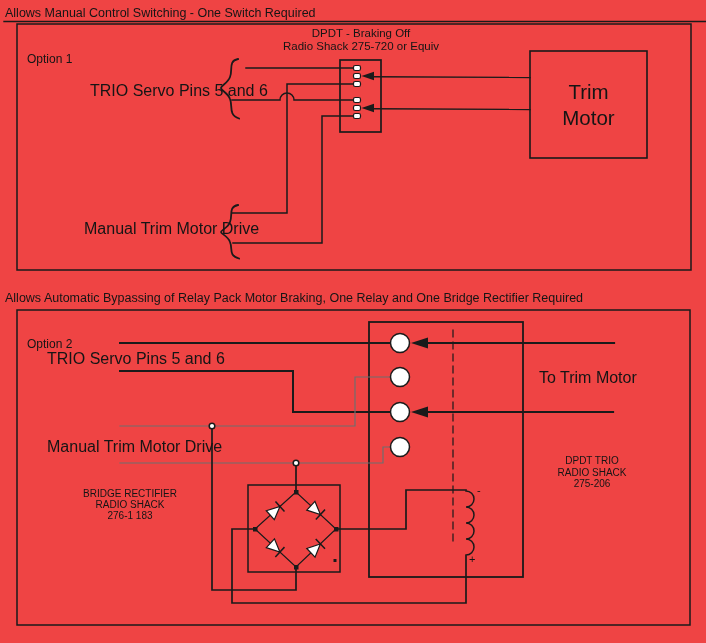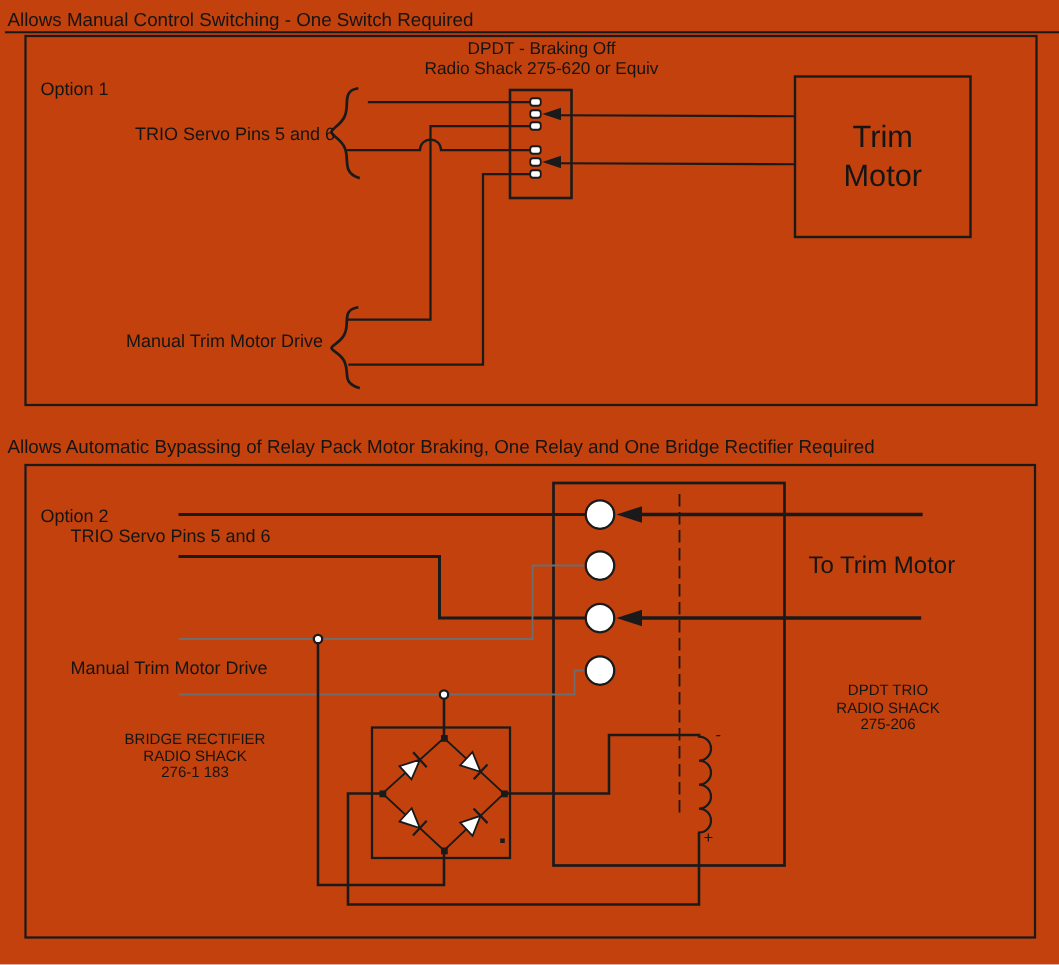--- a/index.html
+++ b/index.html
@@ -1,22 +1,22 @@
 <!DOCTYPE html>
 <html><head>
 <meta charset="utf-8">
 <style>
   html,body{margin:0;padding:0;background:#ffffff;}
-  #canvas{position:relative;width:706px;height:643px;background:#c2410c;overflow:hidden;
+  #canvas{position:relative;width:706px;height:643px;background:#ef4444;overflow:hidden;
           font-family:"Liberation Sans",sans-serif;color:#111111;}
   #wires{position:absolute;left:0;top:0;z-index:1;}
   .lbl{position:absolute;z-index:2;white-space:nowrap;color:#151515;}
   .heading{font-size:12.5px;}
   .optlbl{font-size:12px;margin-top:22px;}
-  .small{font-size:12px;}
+  .small{font-size:16px;}
   .ctr{text-align:center;}
   .dpdt-block{left:268px;top:27px;width:186px;font-size:11.5px;line-height:12.5px;}
   .motor-block{left:530px;top:51px;width:117px;height:107px;display:flex;flex-direction:column;
                align-items:center;justify-content:center;font-size:20.5px;line-height:26px;}
   .bridge-block{left:70px;top:488px;width:120px;font-size:10px;line-height:11px;}
   .relay-block{left:532px;top:455px;width:120px;font-size:10px;line-height:11.5px;}
   .sign{font-size:11px;}
 </style>
 </head>
 <body>
@@ -122,21 +122,21 @@
         <circle cx="400" cy="447" r="9.5"></circle>
       </g>
     </g>
   </svg>
 
   <div class="lbl heading" style="left:5px;top:6px;">Allows Manual Control Switching - One Switch Required</div>
   <div class="lbl optlbl" style="left:27px;top:30px;">Option 1</div>
 
   <div class="lbl ctr dpdt-block">
     <div>DPDT - Braking Off</div>
-    <div>Radio Shack 275-620 or Equiv</div>
+    <div>Radio Shack 275-720 or Equiv</div>
   </div>
 
   <div class="lbl small" style="left:90px;top:82px;">TRIO Servo Pins 5 and 6</div>
   <div class="lbl small" style="left:84px;top:220px;">Manual Trim Motor Drive</div>
 
   <div class="lbl motor-block">
     <div>Trim</div>
     <div>Motor</div>
   </div>
 

